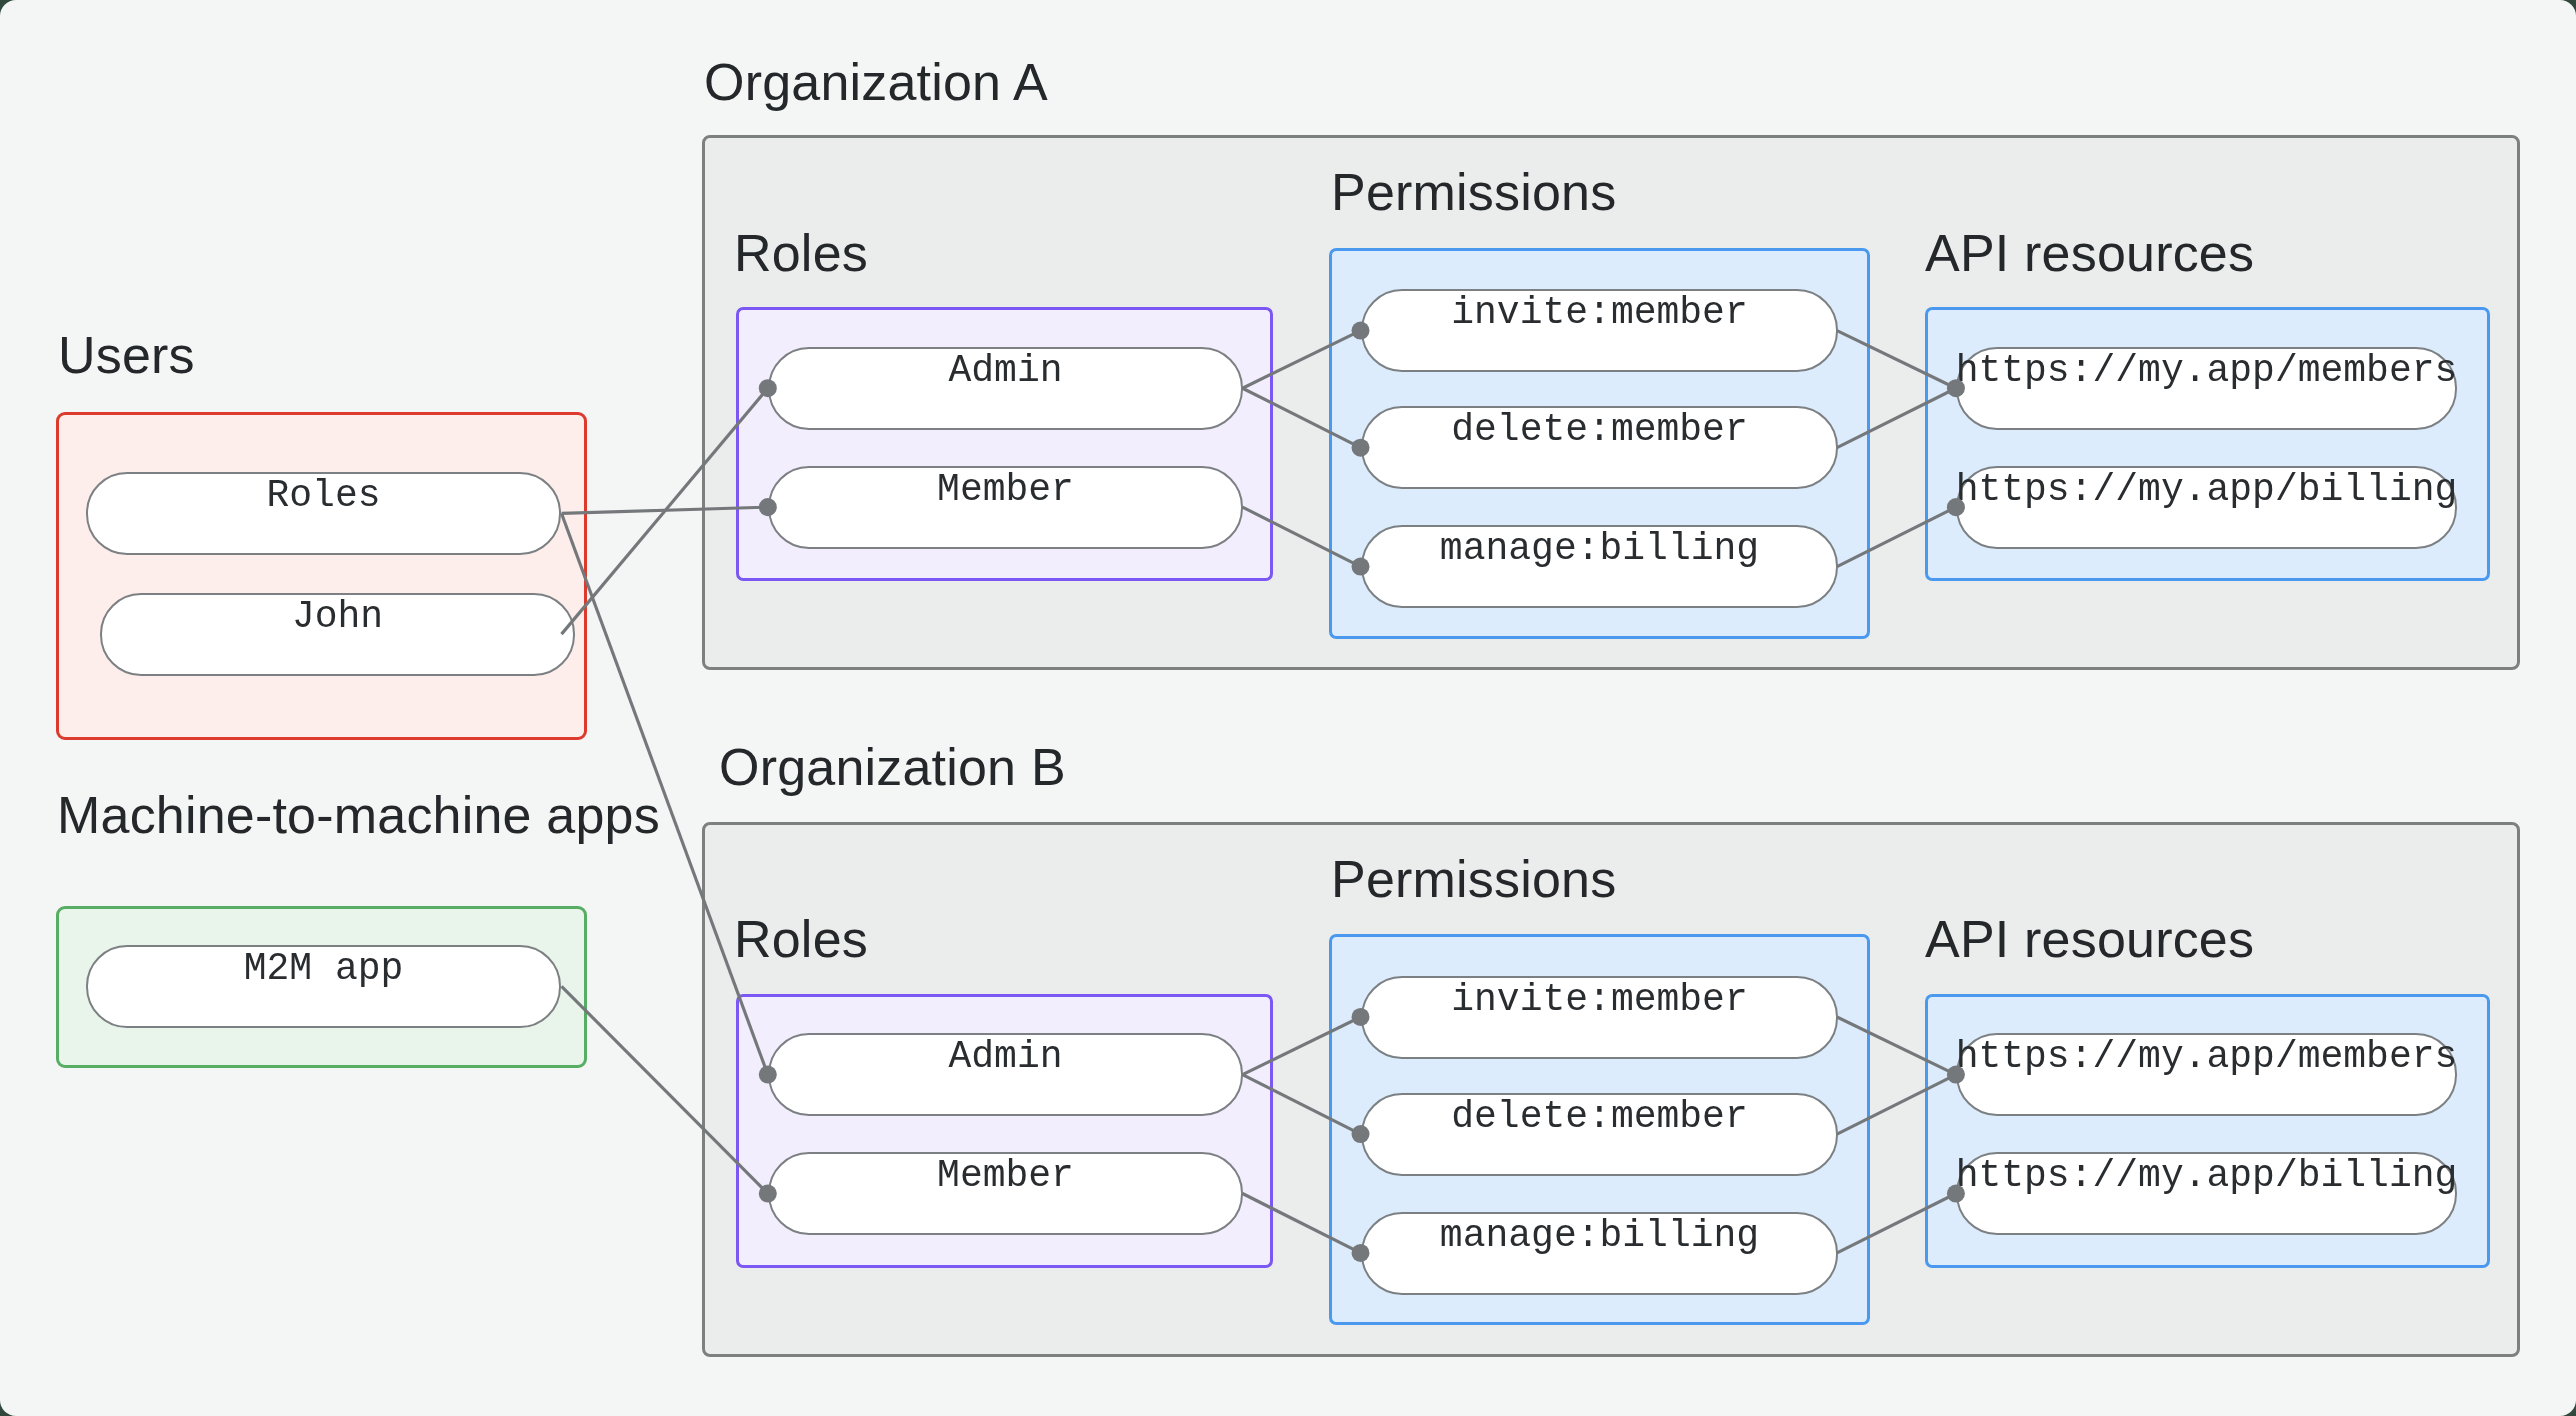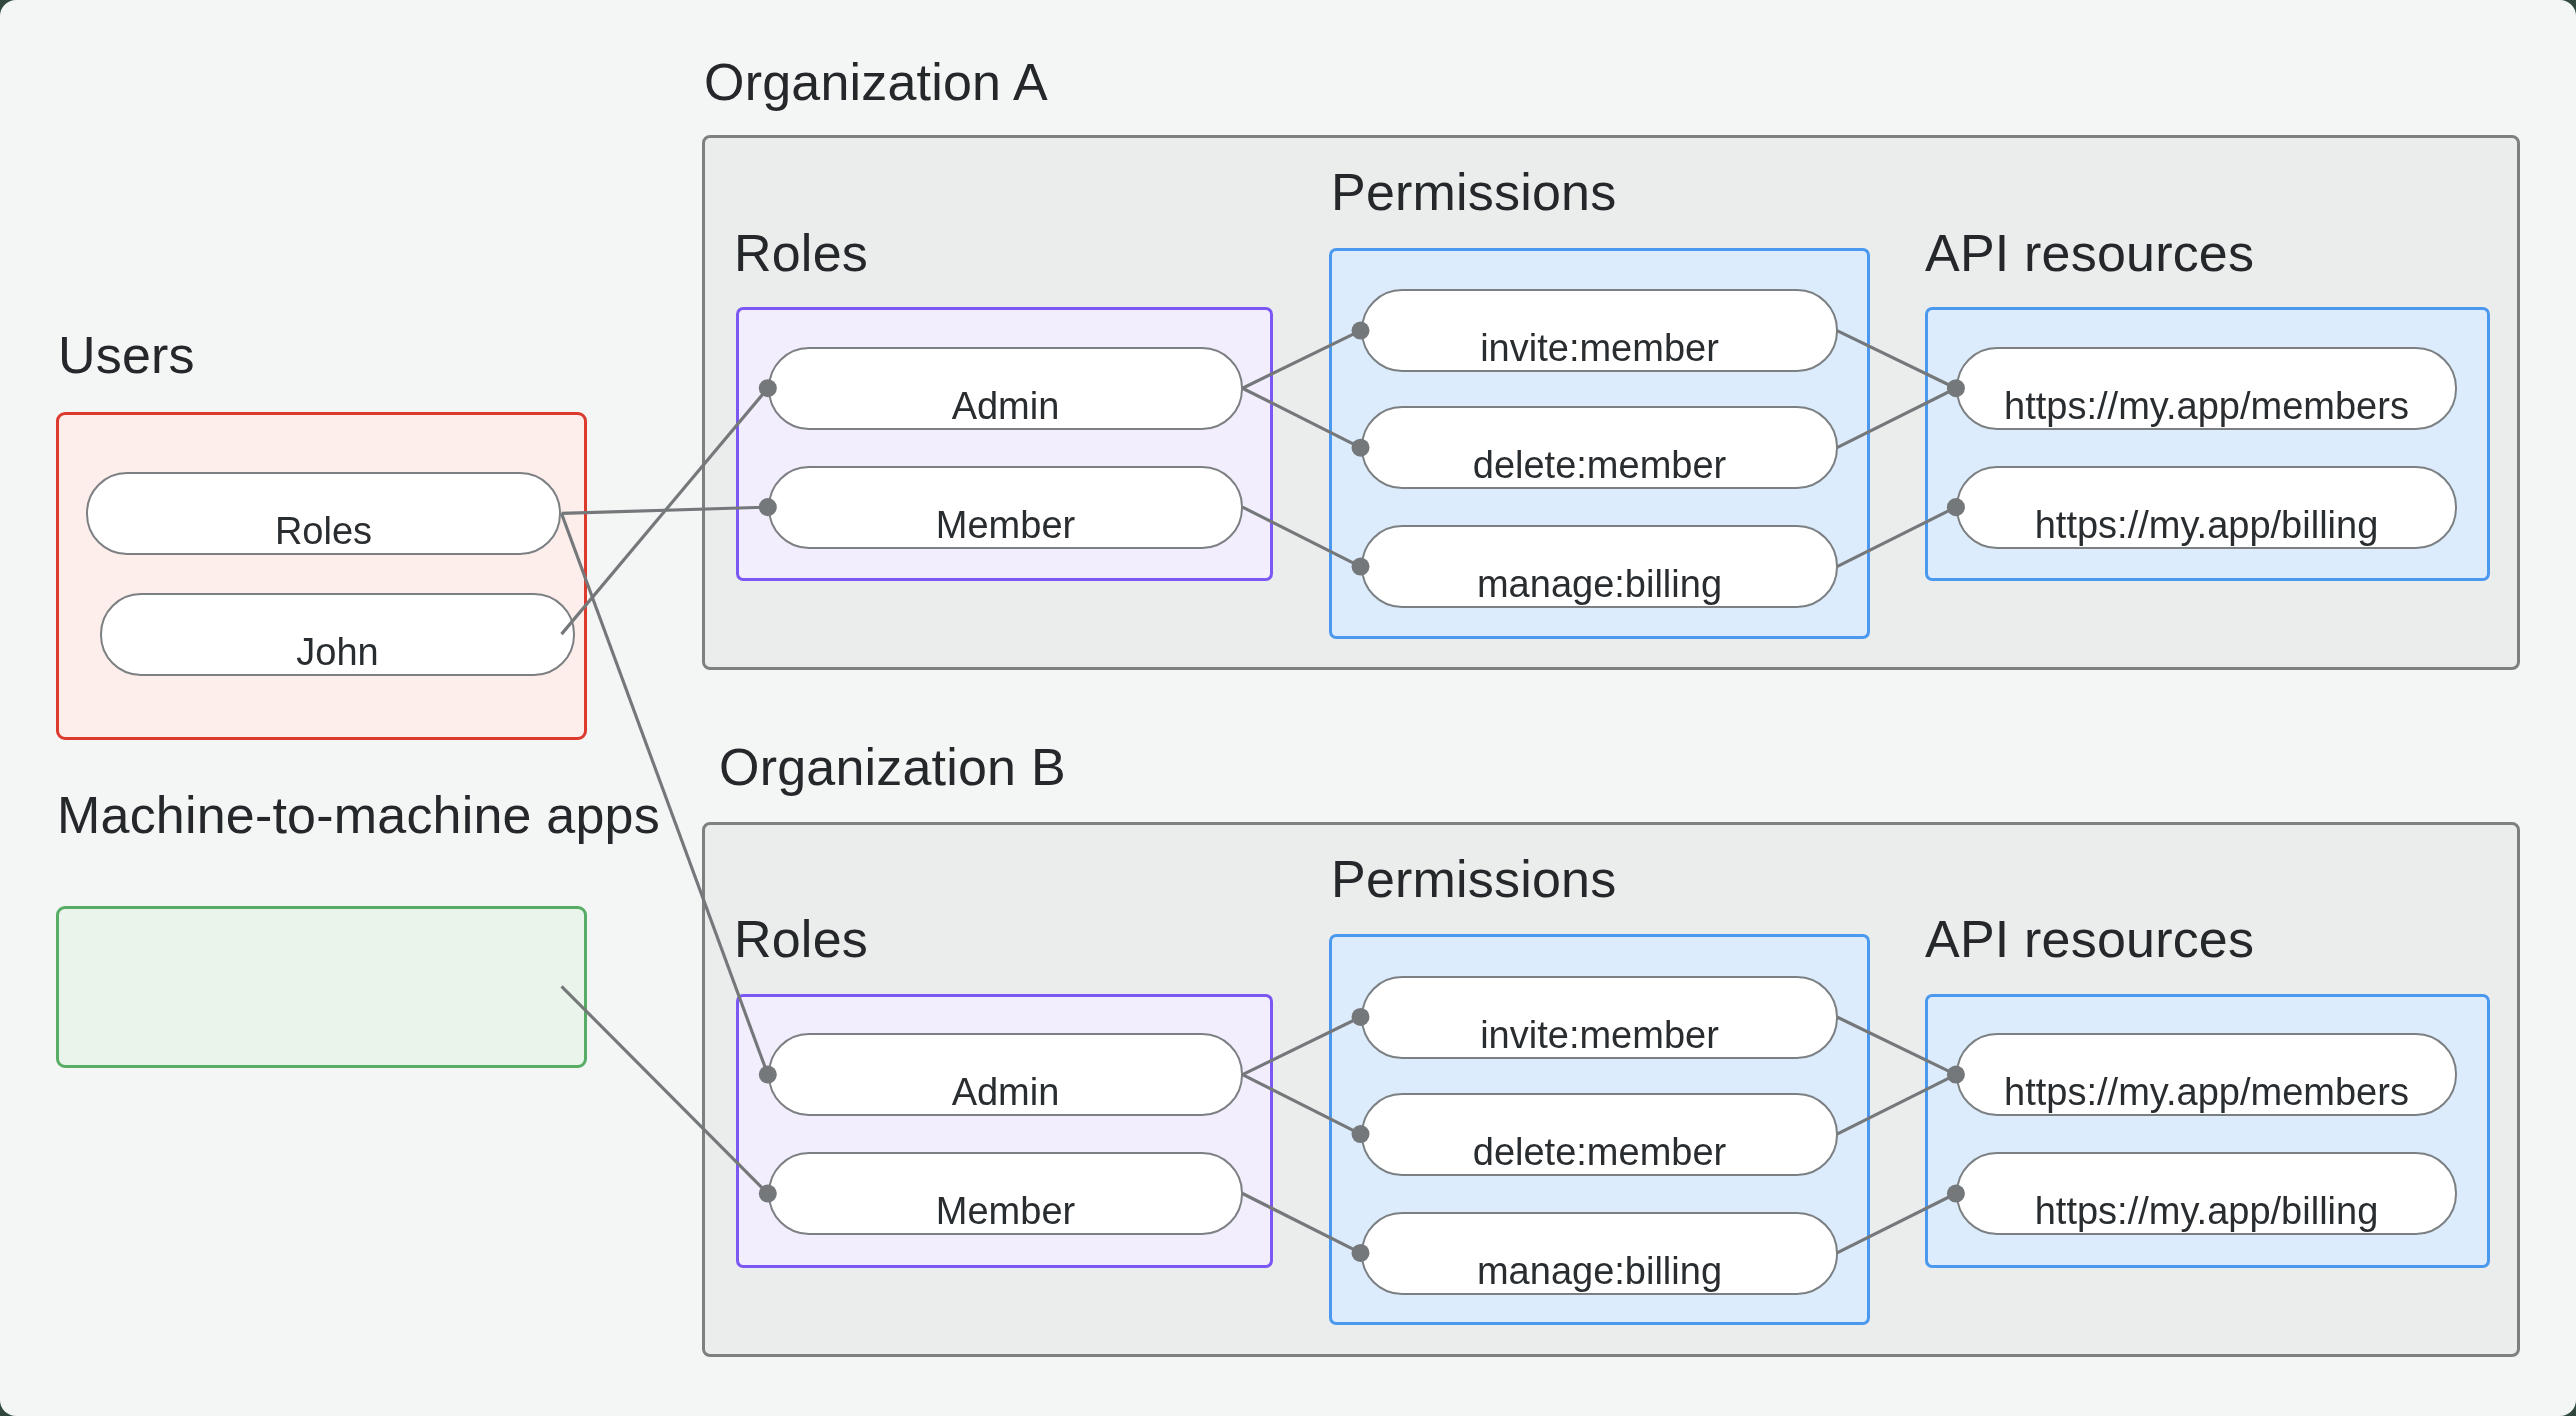--- a/index.html
+++ b/index.html
@@ -19,42 +19,45 @@
   .lbl{position:absolute;font-size:52px;line-height:49px;color:var(--text);
        white-space:nowrap;letter-spacing:0.2px;}
   .box{position:absolute;border-radius:9px;}
   .org-box{border:3.6px solid var(--org-border);background:var(--org-fill);border-radius:8px;}
   .users-box{border:3.6px solid var(--users-border);background:var(--users-fill);}
   .m2m-box{border:3.6px solid var(--m2m-border);background:var(--m2m-fill);}
   .roles-box{border:3.6px solid var(--roles-border);background:var(--roles-fill);border-radius:7.2px;}
   .perm-box{border:3.6px solid var(--perm-border);background:var(--perm-fill);border-radius:7.2px;}
   .api-box{border:3.6px solid var(--perm-border);background:var(--perm-fill);border-radius:7.2px;}
   .pill{position:absolute;height:83px;background:#ffffff;border:2.7px solid var(--pill-border);
-        border-radius:41px;display:flex;align-items:flex-end;justify-content:center;
-        font-size:38px;color:#2a2d30;white-space:nowrap;}
+        border-radius:41px;display:flex;align-items:flex-start;justify-content:center;
+        font-size:38px;color:#2a2d30;white-space:nowrap;font-family:Liberation Mono, monospace;}
   svg.edges{position:absolute;left:0;top:0;width:2576px;height:1416px;pointer-events:none;}
   svg.edges line{stroke:var(--edge);stroke-width:3.5;}
   svg.edges circle{fill:var(--edge);}
 </style>
 </head>
 <body>
 
 <div class="page">
 
   <div class="lbl" style="left:58px;top:331px">Users</div>
   <div class="box users-box" style="left:56px;top:412px;width:531px;height:328px"></div>
   <div class="pill" style="left:86px;top:472px;width:475px">
     <span>Roles</span>
   </div>
   <div class="pill" style="left:100px;top:593px;width:475px">
     <span>John</span>
   </div>
 
   <div class="lbl" style="left:57px;top:791px">Machine-to-machine apps</div>
   <div class="box m2m-box" style="left:56px;top:906px;width:531px;height:162px"></div>
+  <div class="pill" style="left:86px;top:945px;width:475px">
+    <span>M2M app</span>
+  </div>
 
   <div class="lbl" style="left:704px;top:58px">Organization A</div>
   <div class="box org-box" style="left:702px;top:135px;width:1818px;height:535px"></div>
 
   <div class="lbl" style="left:734px;top:229px">Roles</div>
   <div class="box roles-box" style="left:736px;top:307px;width:537px;height:274px"></div>
   <div class="pill" style="left:768px;top:347px;width:475px">
     <span>Admin</span>
   </div>
   <div class="pill" style="left:768px;top:466px;width:475px">

